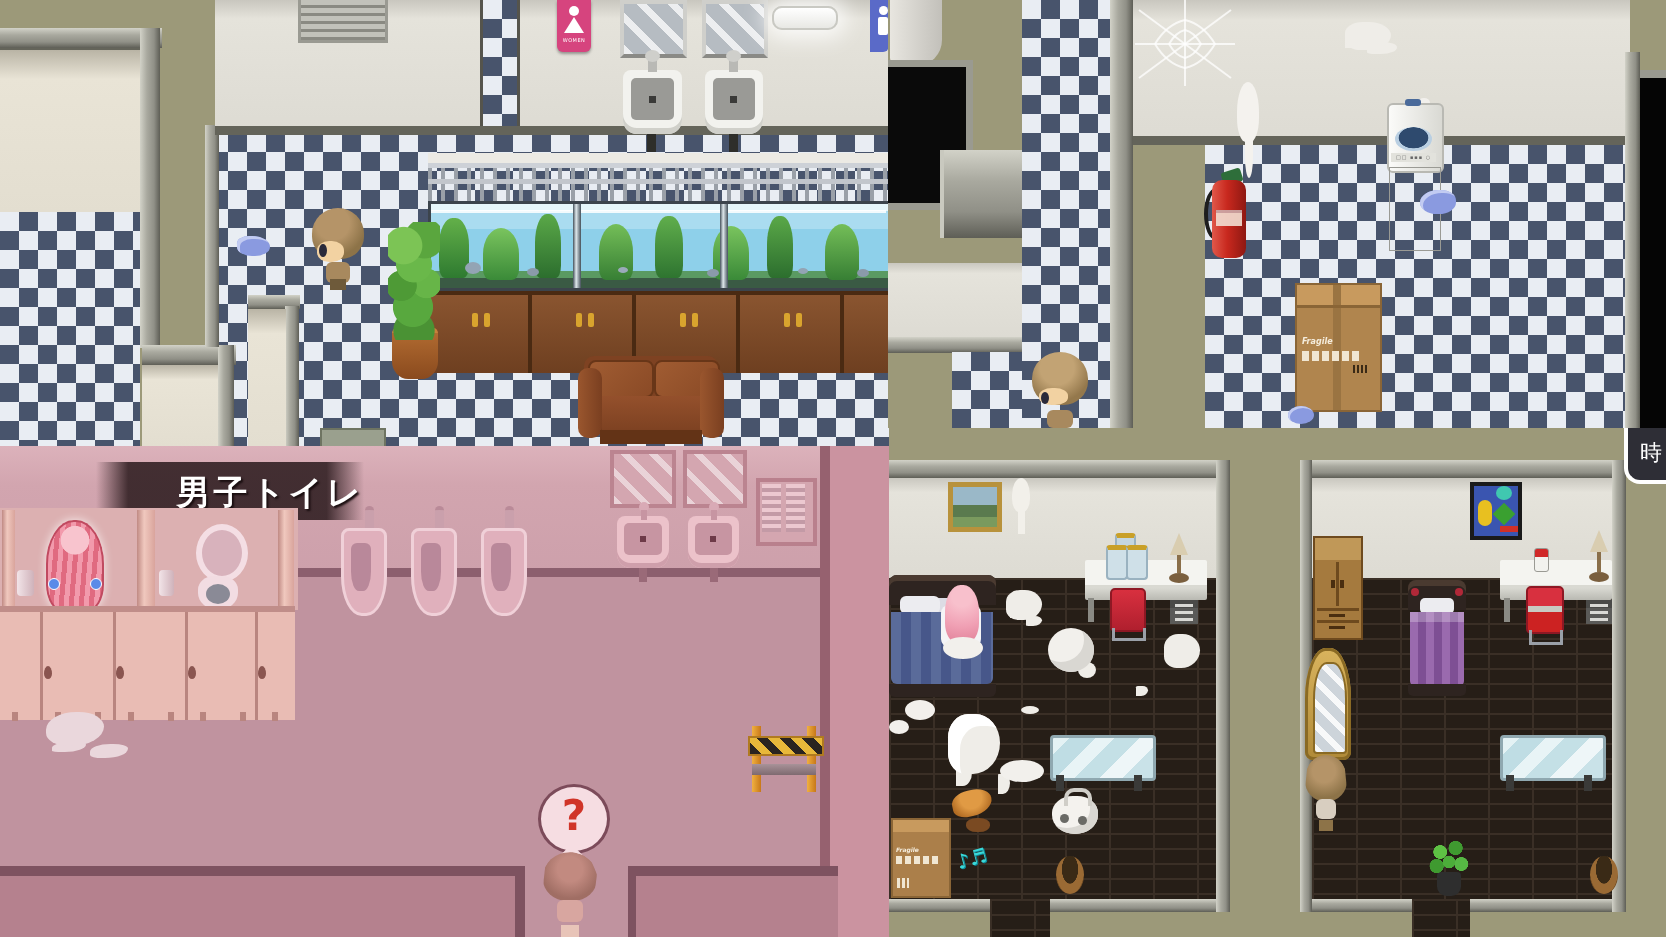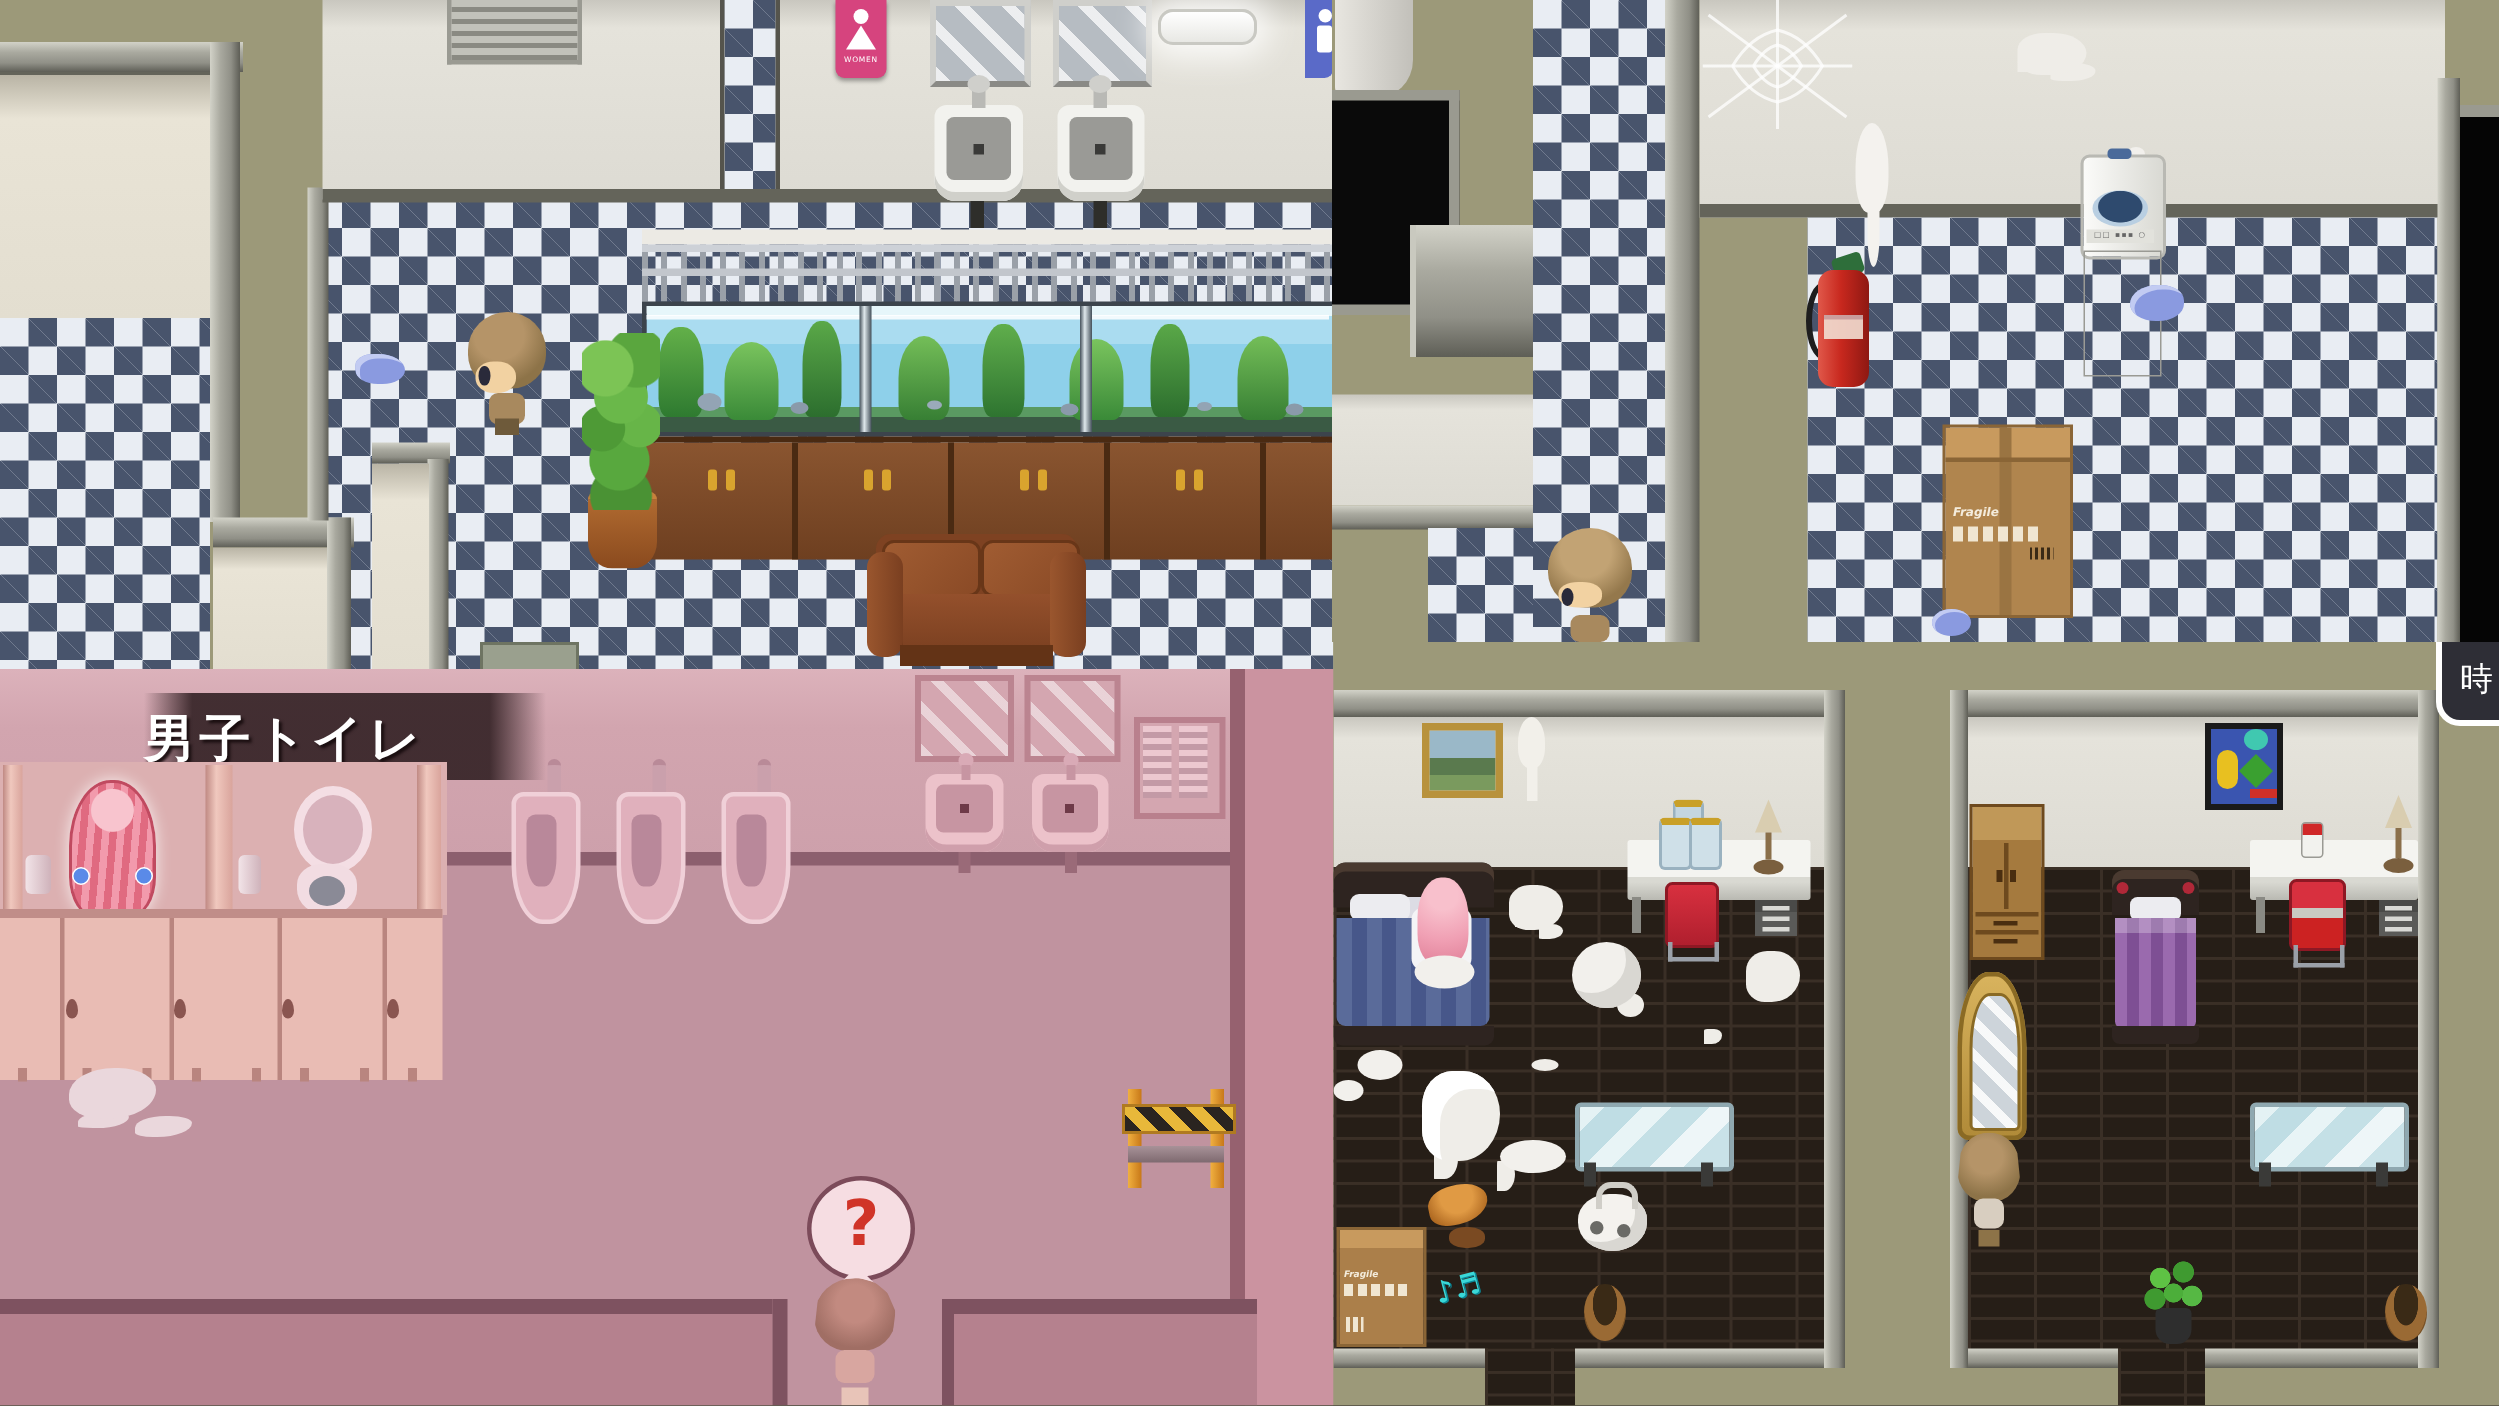--- a/index.html
+++ b/index.html
@@ -229,21 +229,21 @@
     <div class="abs" style="left:752px;top:70px;width:26px;height:358px;background:#050505;border-top:8px solid #9a9a90;"></div>
   </div>
 
   <div class="scene pinkfloor" style="left:0;top:446px;width:889px;height:491px;">
     <div class="abs pinkwall" style="left:0;top:0;width:828px;height:130px;"></div>
     <div class="abs pinkdark" style="left:0;top:122px;width:828px;height:9px;"></div>
     <div class="abs" style="left:820px;top:0;width:10px;height:491px;background:#96616f;"></div>
     <div class="abs" style="left:830px;top:0;width:59px;height:491px;background:#cb93a0;"></div>
 
     <div class="abs" style="left:96px;top:16px;width:268px;height:58px;background:linear-gradient(90deg,rgba(46,29,32,0) 0,rgba(46,29,32,.88) 12% 86%,rgba(46,29,32,0));">
-      <div class="abs txt" style="left:0;top:8px;width:268px;text-align:left;font-size:34px;font-weight:bold;letter-spacing:3px;text-shadow:2px 2px 2px #1a0e10;">男子トイレ</div>
+      <div class="abs txt" style="left:0;top:8px;width:268px;text-align:right;font-size:34px;font-weight:bold;letter-spacing:3px;text-shadow:2px 2px 2px #1a0e10;">男子トイレ</div>
     </div>
 
     <div class="abs stallwall" style="left:0;top:62px;width:298px;height:102px;"></div>
     <div class="abs stallpost" style="left:2px;top:64px;width:13px;height:100px;"></div>
     <div class="abs stallpost" style="left:137px;top:64px;width:18px;height:100px;"></div>
     <div class="abs stallpost" style="left:278px;top:64px;width:16px;height:100px;"></div>
     <div class="abs" style="left:17px;top:124px;width:17px;height:26px;background:linear-gradient(90deg,#f2e4e8,#cfb2ba);border-radius:4px;"></div>
     <div class="abs" style="left:159px;top:124px;width:15px;height:26px;background:linear-gradient(90deg,#f2e4e8,#cfb2ba);border-radius:4px;"></div>
 
     <div class="abs" style="left:46px;top:74px;width:58px;height:92px;background:radial-gradient(circle at 50% 22%,#f8c4ce 0 18%,transparent 19%),repeating-linear-gradient(95deg,#e06a80 0 5px,#f29aac 5px 10px);border-radius:48% 48% 30% 30%;box-shadow:0 0 0 2px #c04a60 inset,0 0 10px rgba(255,255,255,.8);">

